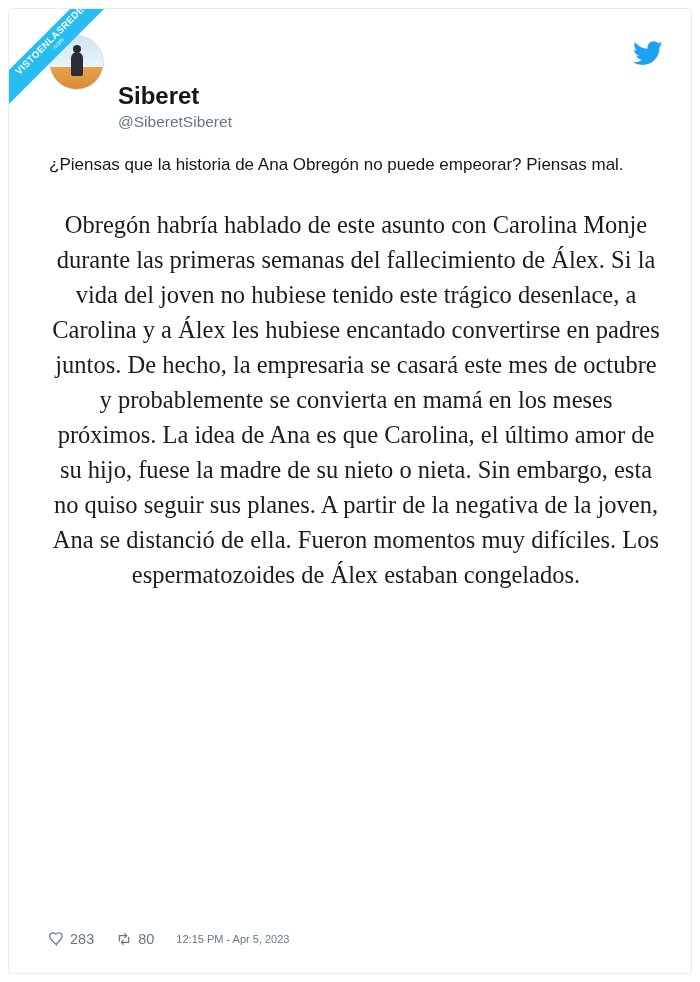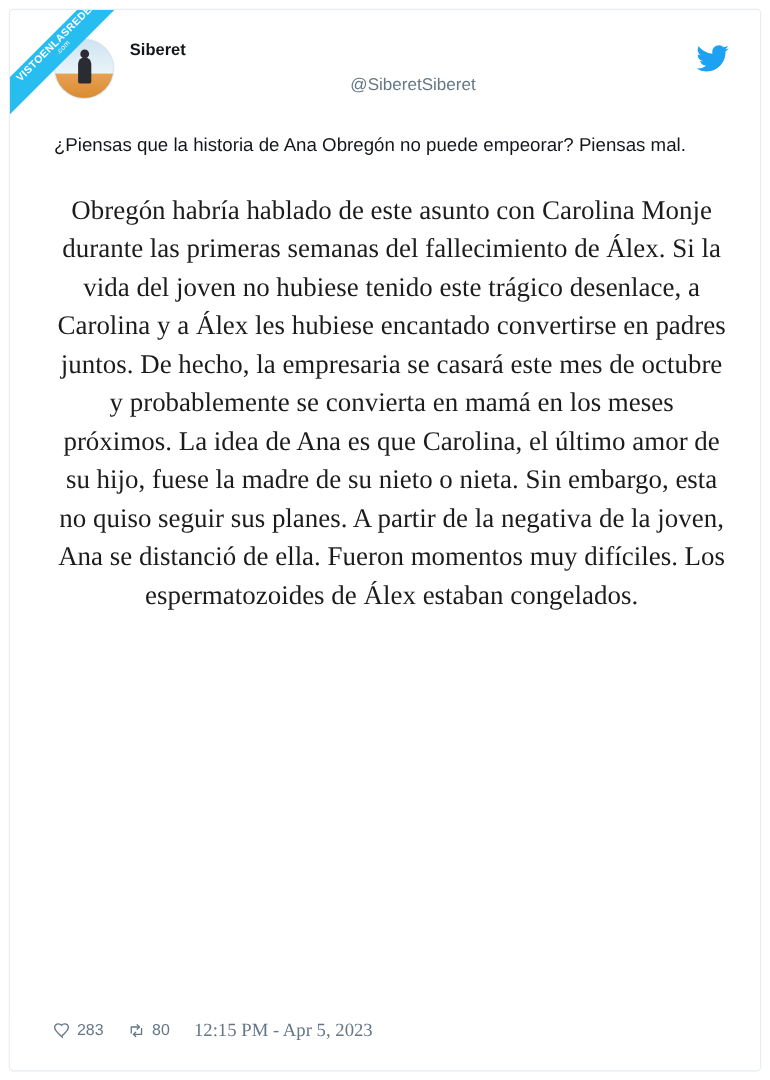--- a/index.html
+++ b/index.html
@@ -108,32 +108,32 @@
     background: #2b2b33;
   }
 
   .names {
     margin-left: 14px;
     padding-top: 4px;
     flex: 1 1 auto;
     min-width: 0;
   }
   .display-name {
-    font-size: 15px;
+    font-size: 24px;
     font-weight: bold;
     color: #14171a;
     line-height: 1.25;
     font-family: "Liberation Sans", sans-serif;
+    margin-top: 44px;
   }
   .handle {
     font-size: 15.5px;
     color: #657786;
     line-height: 1.3;
-    margin-top: 12px;
-    text-align: center;
+    margin-top: 1px;
   }
   .bird {
     flex: 0 0 auto;
     margin-top: 8px;
     margin-right: 4px;
   }
 
   
   .tweet-title {
     padding: 22px 28px 0 40px;
@@ -170,21 +170,21 @@
     align-items: center;
     margin-right: 22px;
     color: #657786;
   }
   .stat .glyph {
     display: inline-block;
     margin-right: 6px;
     line-height: 1;
   }
   .stat .num { font-size: 14.5px; }
-  .timestamp { color: #657786; font-size: 17px; font-family: Liberation Serif, serif; }
+  .timestamp { color: #657786; font-size: 11px; }
 
   svg { display: block; }
 </style>
 </head>
 <body>
 
 <div class="card">
 
   <div class="ribbon-wrap">
     <div class="ribbon">

